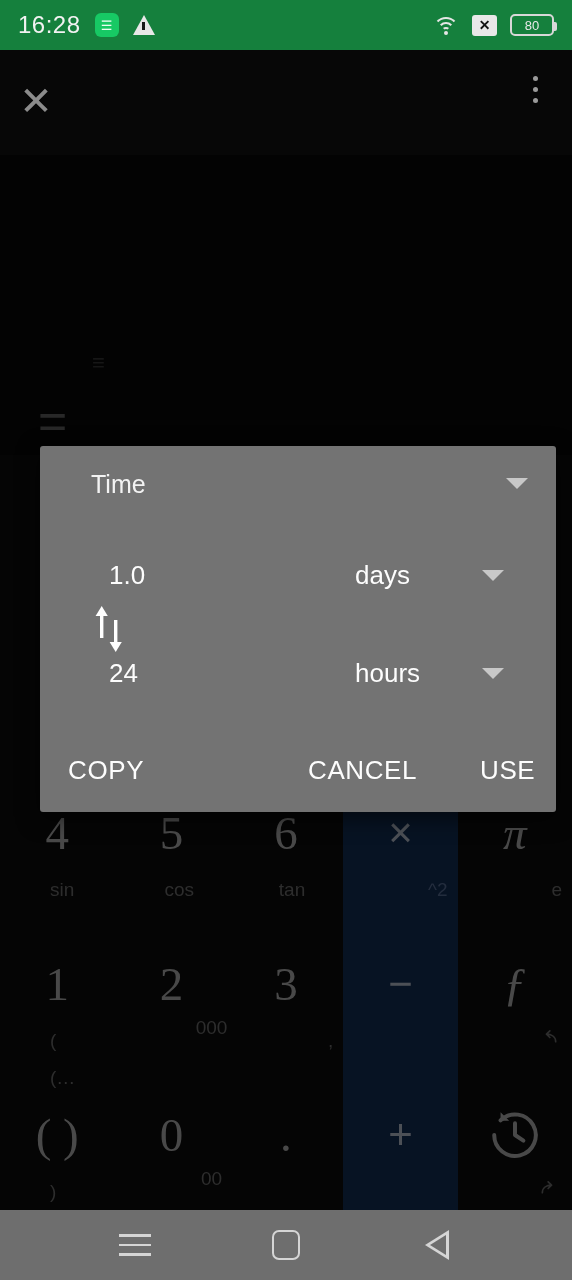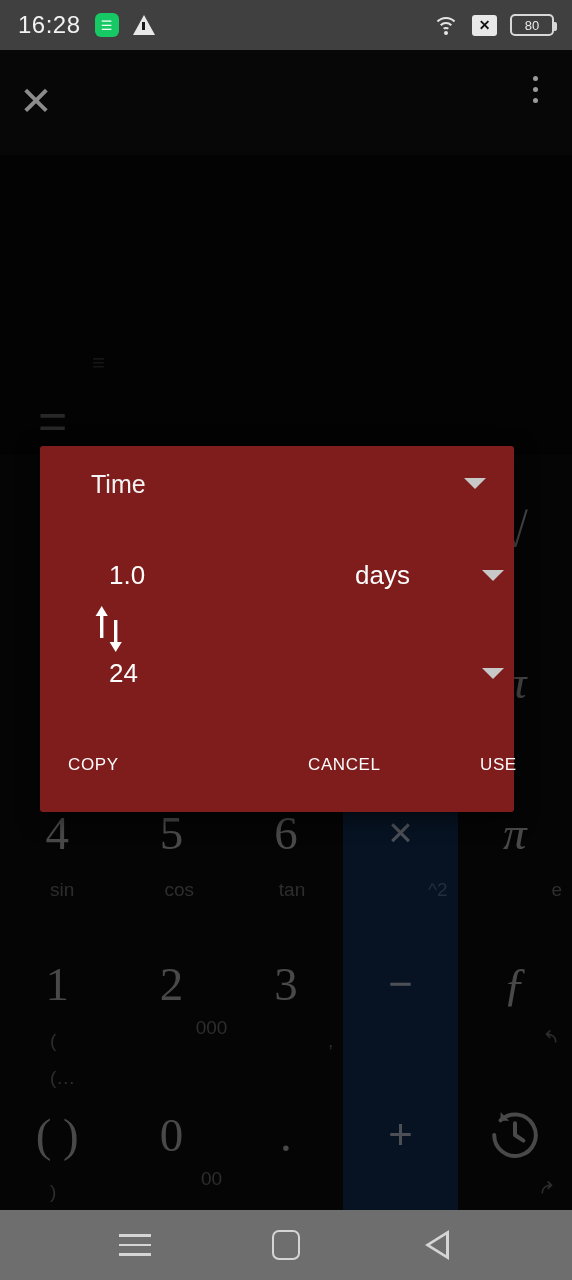--- a/index.html
+++ b/index.html
@@ -7,21 +7,21 @@
     width:572px; height:1280px;
     background:#000;
     font-family:"Liberation Sans", sans-serif;
     overflow:hidden;
   }
   #screen { position:relative; width:572px; height:1280px; background:#070707; }
 
   
   #status-bar {
     position:absolute; left:0; top:0; width:572px; height:50px;
-    background:#404040; display:flex; align-items:center;
+    background:#15803d; display:flex; align-items:center;
     padding:0 18px;
   }
   #status-clock { color:#f2f2f2; font-size:24px; letter-spacing:.5px; }
   .sb-left { display:flex; align-items:center; gap:14px; }
   .sb-right { margin-left:auto; display:flex; align-items:center; gap:13px; }
   .app-chip {
     width:24px; height:24px; border-radius:6px; background:#17c964;
     display:flex; align-items:center; justify-content:center;
     color:#eafff2; font-size:13px; line-height:1;
   }
@@ -102,22 +102,22 @@
   .key .bc { left:0; bottom:22px; width:100%; text-align:center; }
   .key .br { right:10px; bottom:9px; }
   .key.op .tr, .key.op .br, .key.op .tc { color:#4a5e80; }
   .key .sym { font-family:"Liberation Serif", serif; font-style:italic; }
   .icon-svg { display:block; margin:0 auto; }
 
   
   #scrim { position:absolute; left:0; top:155px; width:572px; height:1055px;
     background:rgba(0,0,0,0.52); }
   #dialog {
-    position:absolute; left:40px; top:446px; width:474px; height:366px;
-    background:#7f1d1d; border-radius:3px;
+    position:absolute; left:40px; top:446px; width:516px; height:366px;
+    background:#737373; border-radius:3px;
     box-shadow:0 6px 22px rgba(0,0,0,.6);
   }
   #dlg-category {
     position:absolute; left:51px; top:24px; color:#f3f3f3; font-size:25px;
   }
   .caret {
     width:0; height:0; border-left:11px solid transparent;
     border-right:11px solid transparent; border-top:11px solid #c8c8c8;
   }
   #dlg-category-caret { position:absolute; right:28px; top:32px; }
@@ -130,21 +130,21 @@
     position:absolute; left:69px; width:229px; height:0;
   }
   .conv-unit {
     position:absolute; left:315px; top:0; color:#fdfdfd; font-size:26px;
     line-height:50px;
   }
   .conv-caret { position:absolute; right:28px; top:20px; }
   #swap-icon { position:absolute; left:52px; top:160px; width:40px; height:46px; }
 
   .dlg-btn {
-    position:absolute; color:#fdfdfd; font-size:17px; letter-spacing:.6px;
+    position:absolute; color:#fdfdfd; font-size:26px; letter-spacing:.6px;
     font-weight:500;
   }
   #btn-copy   { left:28px;  top:309px; }
   #btn-cancel { left:268px; top:309px; }
   #btn-use    { left:440px; top:309px; }
 
   
   #nav-bar {
     position:absolute; left:0; bottom:0; width:572px; height:70px;
     background:#6e6e6e; display:flex; align-items:center;
@@ -335,20 +335,21 @@
         <rect x="22" y="14" width="3.4" height="26"></rect>
         <polygon points="23.7,46 17.6,36 29.8,36"></polygon>
       </svg>
     </div>
 
     <div class="conv-row" style="top:202px;">
       <div class="conv-value">24</div>
       <svg class="conv-underline" style="top:56px;" width="229" height="3">
         <line x1="0" y1="1.5" x2="229" y2="1.5" stroke="#c9c9c9" stroke-width="2"></line>
       </svg>
+      <div class="conv-unit">hours</div>
       <div class="conv-caret caret"></div>
     </div>
 
     <div id="btn-copy" class="dlg-btn">COPY</div>
     <div id="btn-cancel" class="dlg-btn">CANCEL</div>
     <div id="btn-use" class="dlg-btn">USE</div>
   </div>
 
   <div id="nav-bar">
     <div class="nav-btn">

